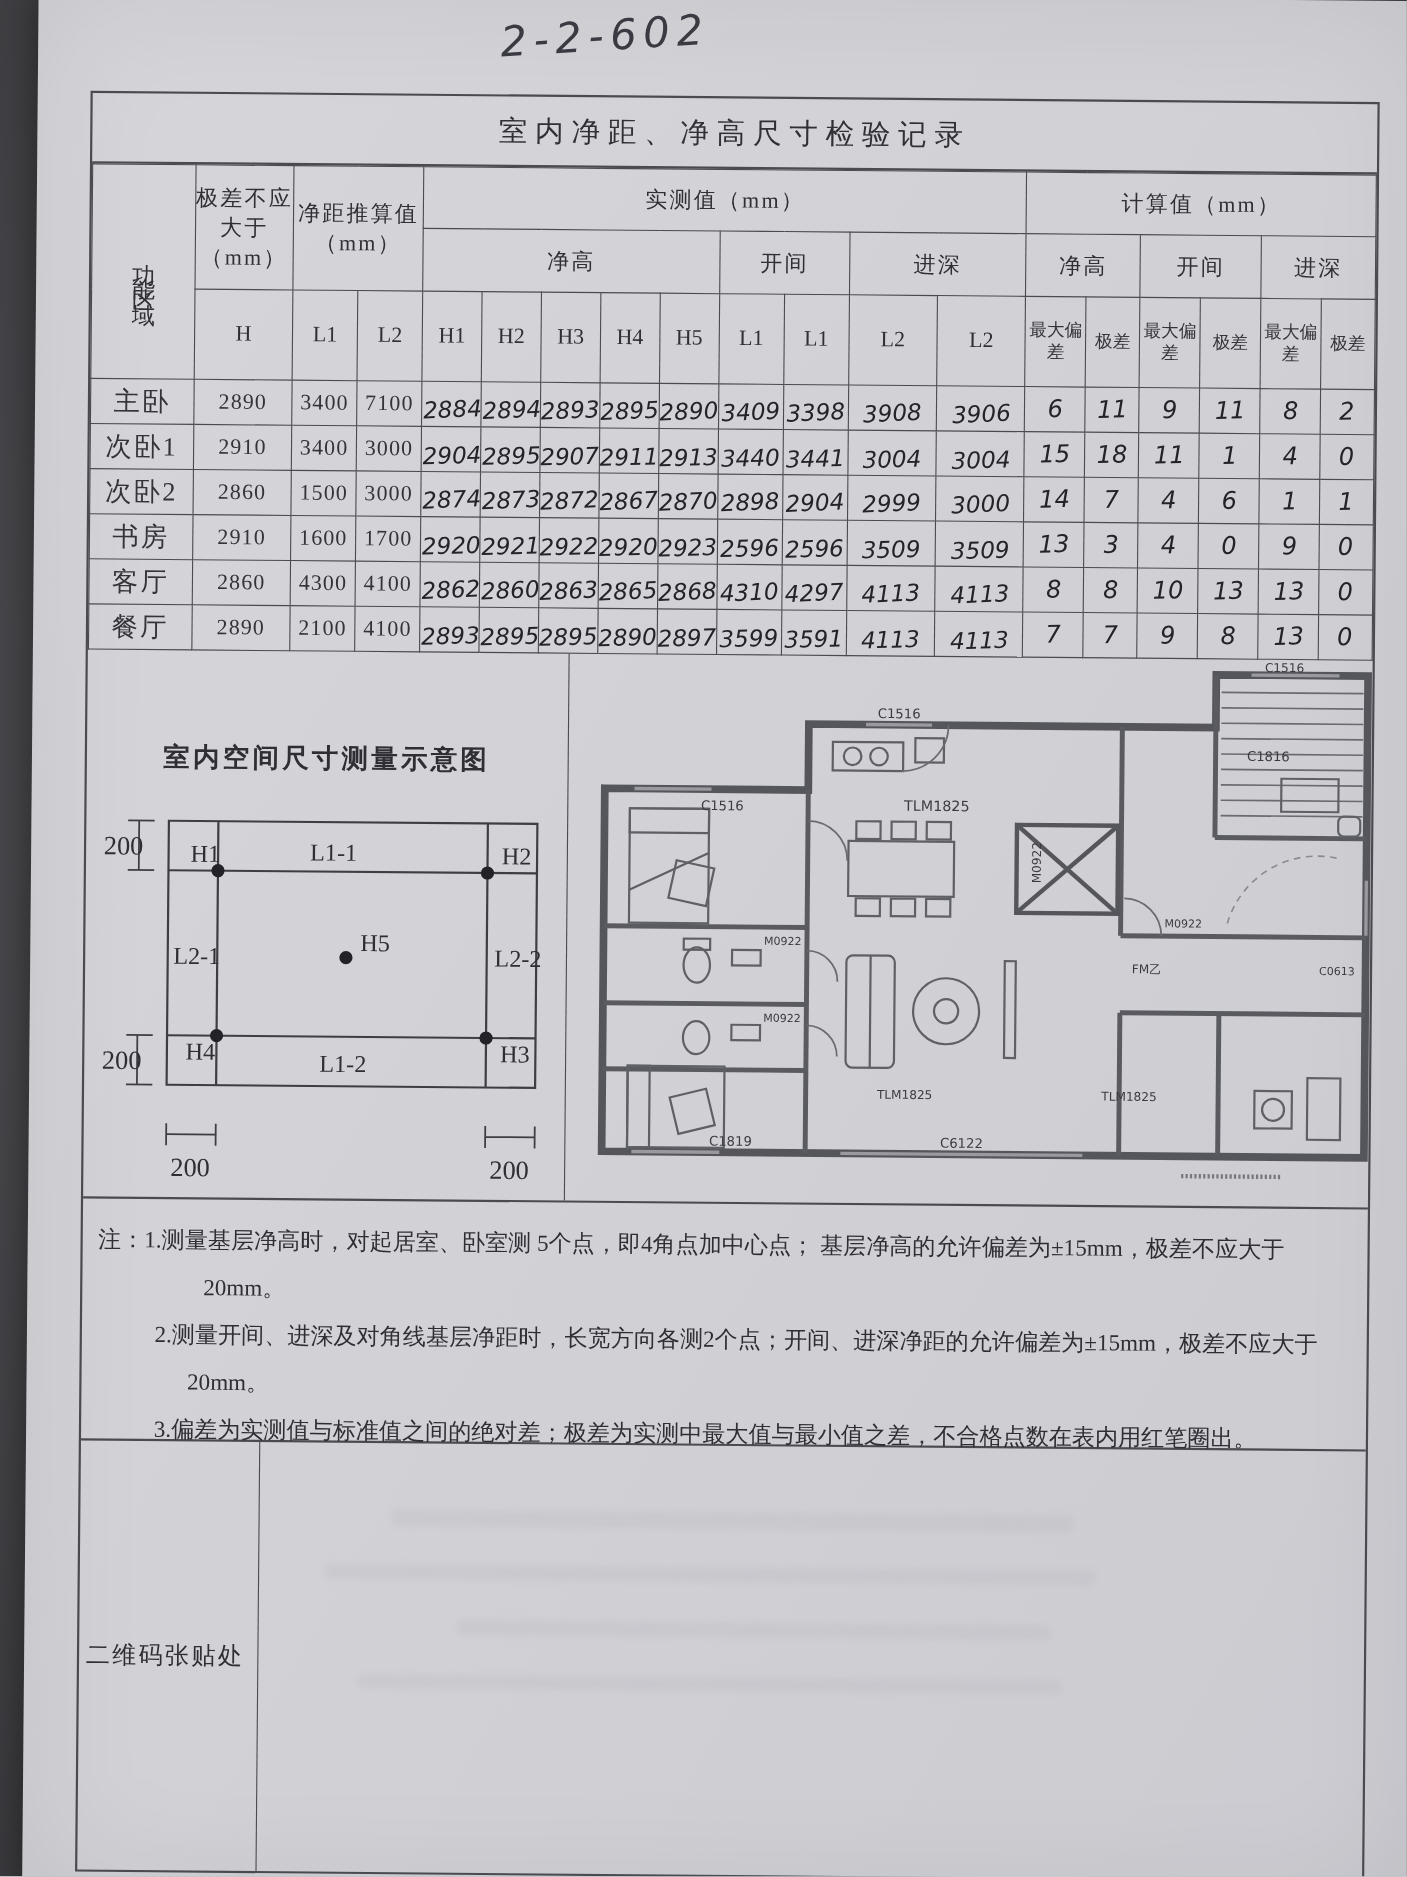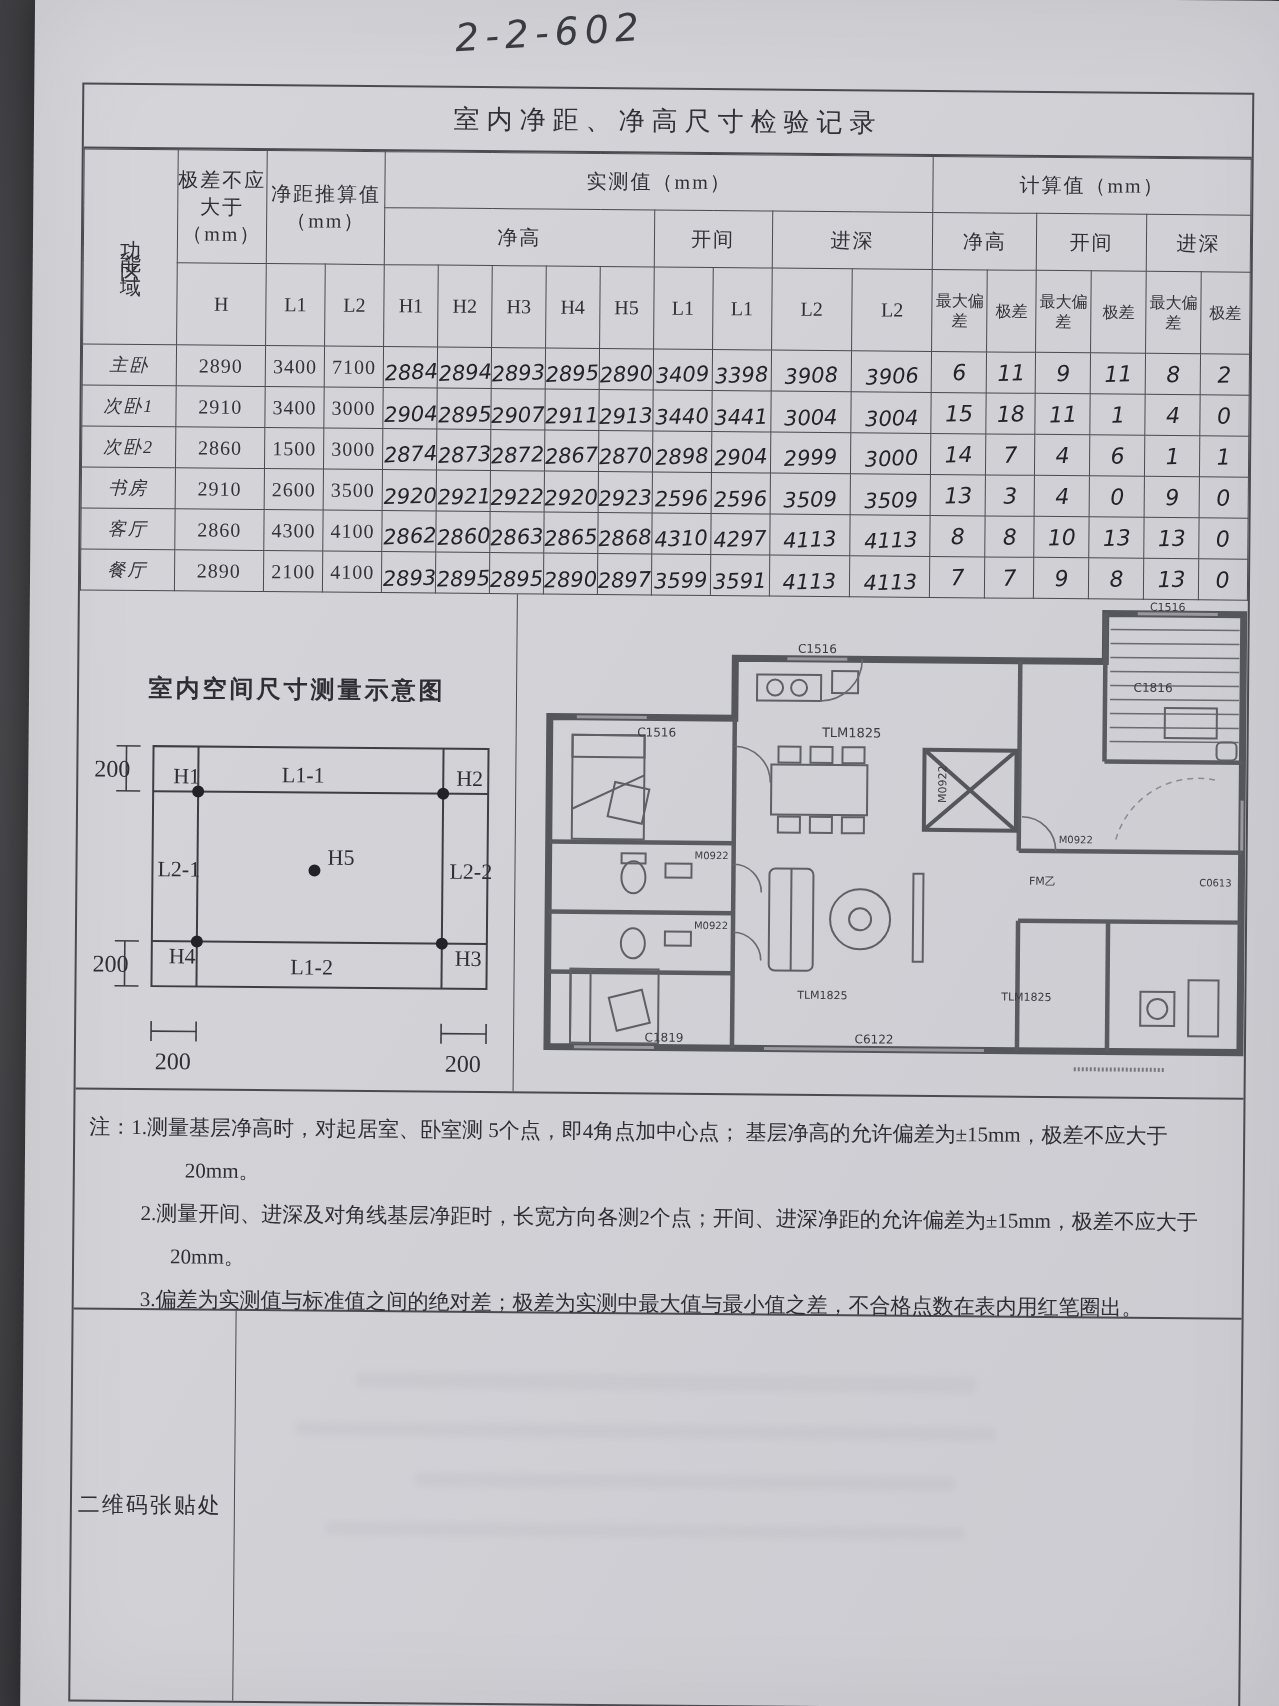--- a/index.html
+++ b/index.html
@@ -17,21 +17,21 @@
   .title-row .t{font-size:26px;letter-spacing:7px;color:#303036;}
   table.main{border-collapse:collapse;table-layout:fixed;width:100%;}
   table.main th, table.main td{border:1.6px solid #4a4a50;padding:0;text-align:center;
     font-weight:normal;overflow:visible;}
   th.hdr{font-size:20px;color:#2f2f35;letter-spacing:2px;}
   th.sub{font-size:20px;color:#2f2f35;}
   th.dev{font-size:16px;line-height:1.25;letter-spacing:0;}
   .r1{height:56px;}.r2{height:57px;}.r3{height:82px;}
   tr.data{height:41px;}
   td.p{font-size:20px;color:#33333a;letter-spacing:1px;}
-  td.area{font-size:18px;letter-spacing:2px;font-style:italic;}
+  td.area{font-size:24px;letter-spacing:2px;}
   .vert{writing-mode:vertical-lr;text-orientation:upright;margin:0 auto;font-size:21px;
     letter-spacing:12px;line-height:1;}
   td.hw, td.hwc{font-family:"DejaVu Sans",sans-serif;font-style:italic;font-size:21px;
     color:#232329;letter-spacing:0;}
   td.hw{transform:rotate(-3deg) translateY(4px);}
   td.hwc{font-size:22px;transform:rotate(-2deg);}
   tr.data:nth-child(odd) td.hw{transform:rotate(-2deg) translateY(5px);}
   .mid{display:flex;height:497px;border-top:0;}
   .cell-diagram{width:437px;border-right:1.6px solid #4a4a50;position:relative;}
   .cell-plan{flex:1;position:relative;}
@@ -181,22 +181,22 @@
           <td class="hwc">14</td>
           <td class="hwc">7</td>
           <td class="hwc">4</td>
           <td class="hwc">6</td>
           <td class="hwc">1</td>
           <td class="hwc">1</td>
         </tr>
         <tr class="data">
           <td class="p area">书房</td>
           <td class="p">2910</td>
-          <td class="p">2600</td>
-          <td class="p">3500</td>
+          <td class="p">1600</td>
+          <td class="p">1700</td>
           <td class="hw">2920</td>
           <td class="hw">2921</td>
           <td class="hw">2922</td>
           <td class="hw">2920</td>
           <td class="hw">2923</td>
           <td class="hw">2596</td>
           <td class="hw">2596</td>
           <td class="hw">3509</td>
           <td class="hw">3509</td>
           <td class="hwc">13</td>

